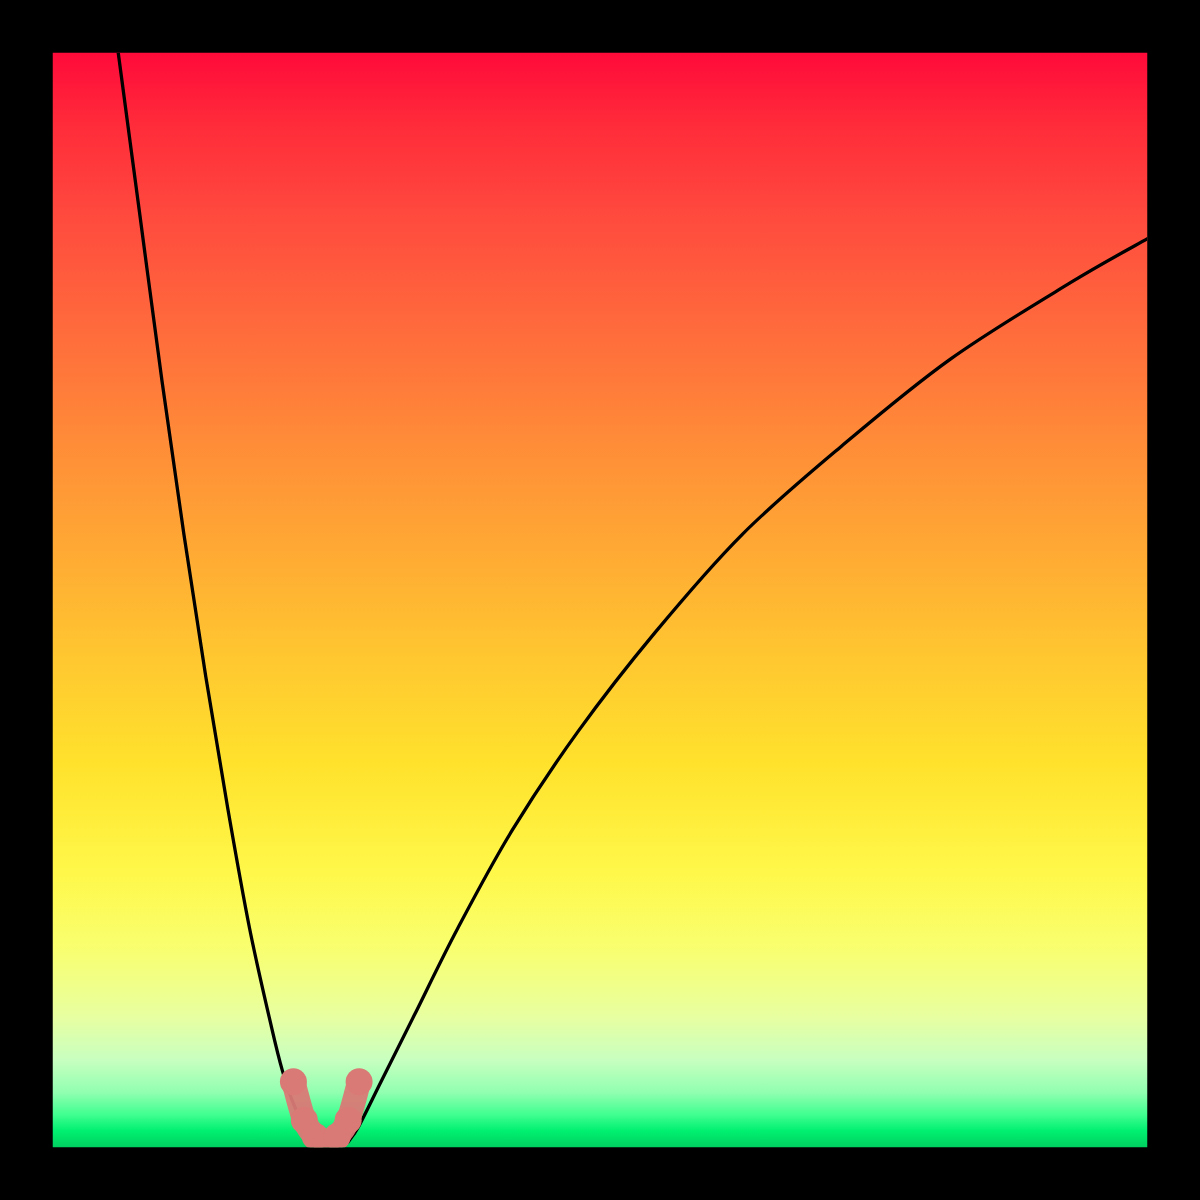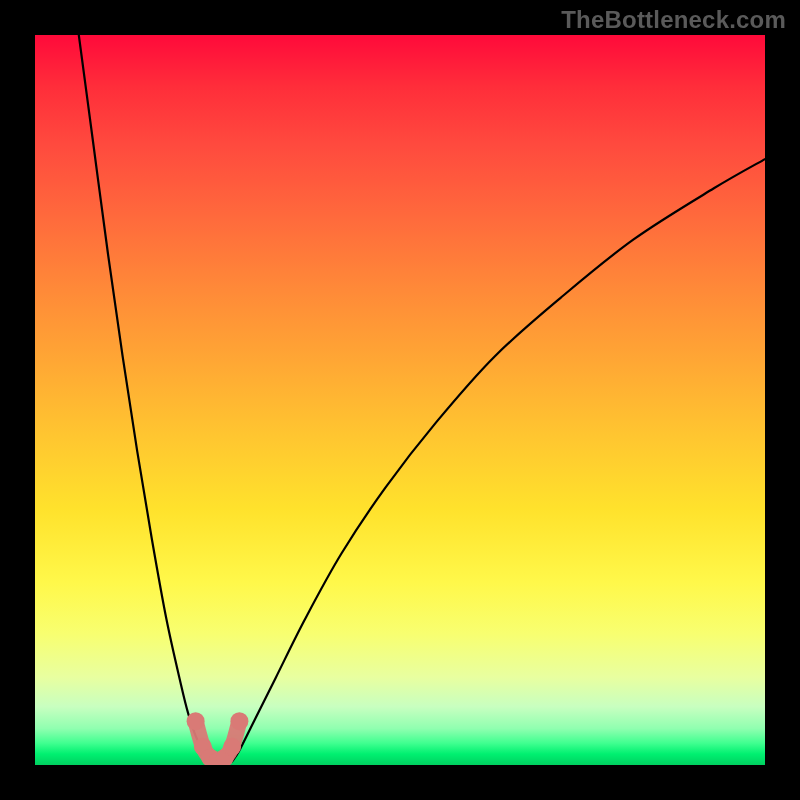--- a/index.html
+++ b/index.html
@@ -86,14 +86,13 @@
           <circle cx="167.9" cy="711.75" r="9" fill="#d97a76"></circle>
           <circle cx="175.2" cy="722.7" r="9" fill="#d97a76"></circle>
           <circle cx="182.5" cy="726.35" r="9" fill="#d97a76"></circle>
           <circle cx="189.8" cy="722.7" r="9" fill="#d97a76"></circle>
           <circle cx="197.10000000000002" cy="711.75" r="9" fill="#d97a76"></circle>
           <circle cx="204.4" cy="686.2" r="9" fill="#d97a76"></circle>
         </g>
     </svg>
   </div>
 
-  <div class="attribution">TheBottleneck.com</div>
 </div>
 
 </body></html>

